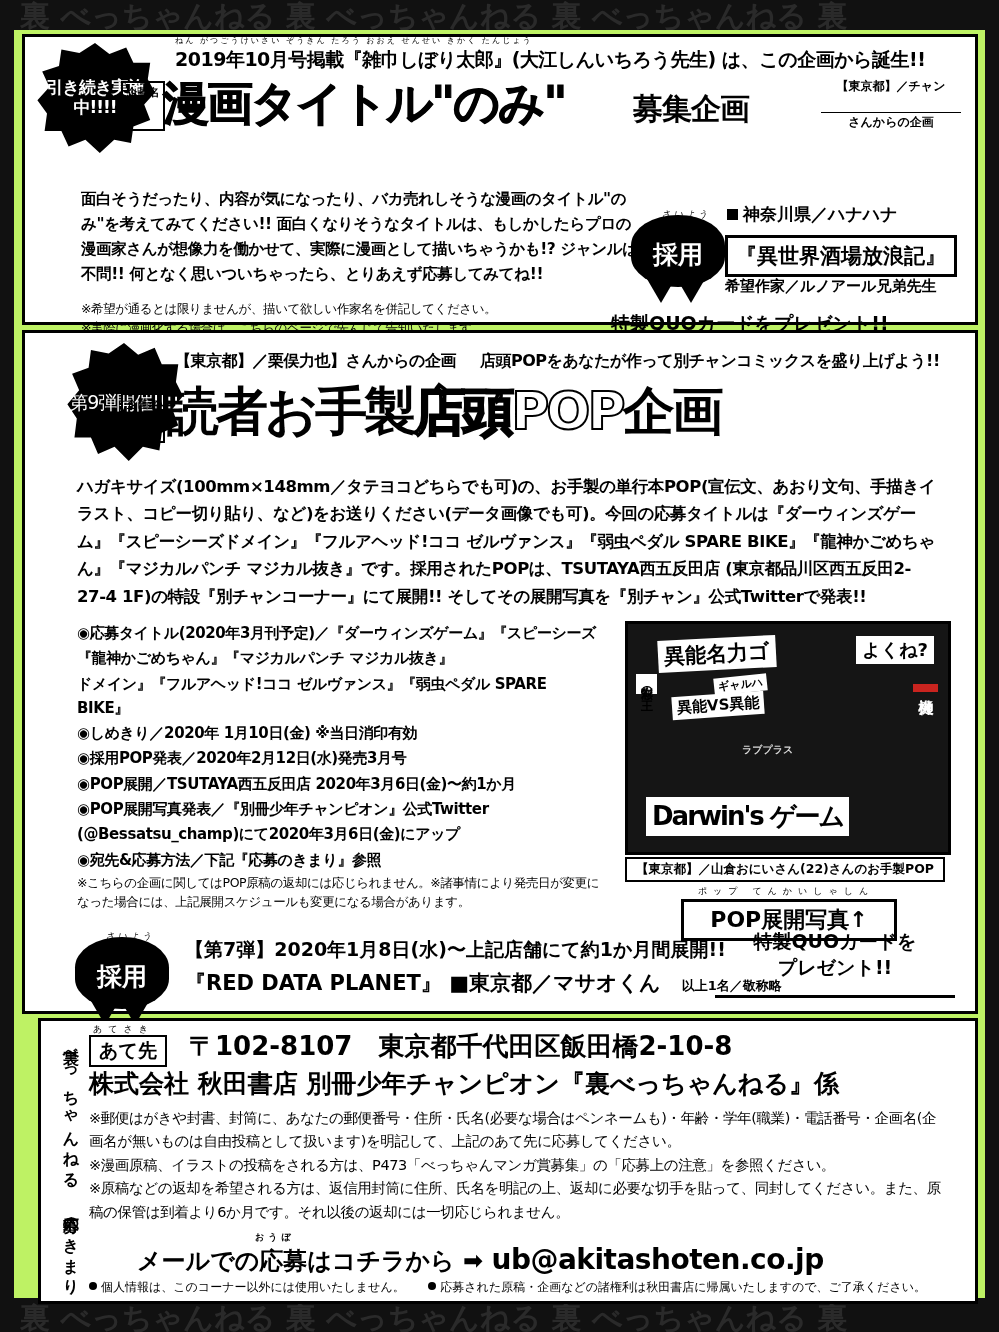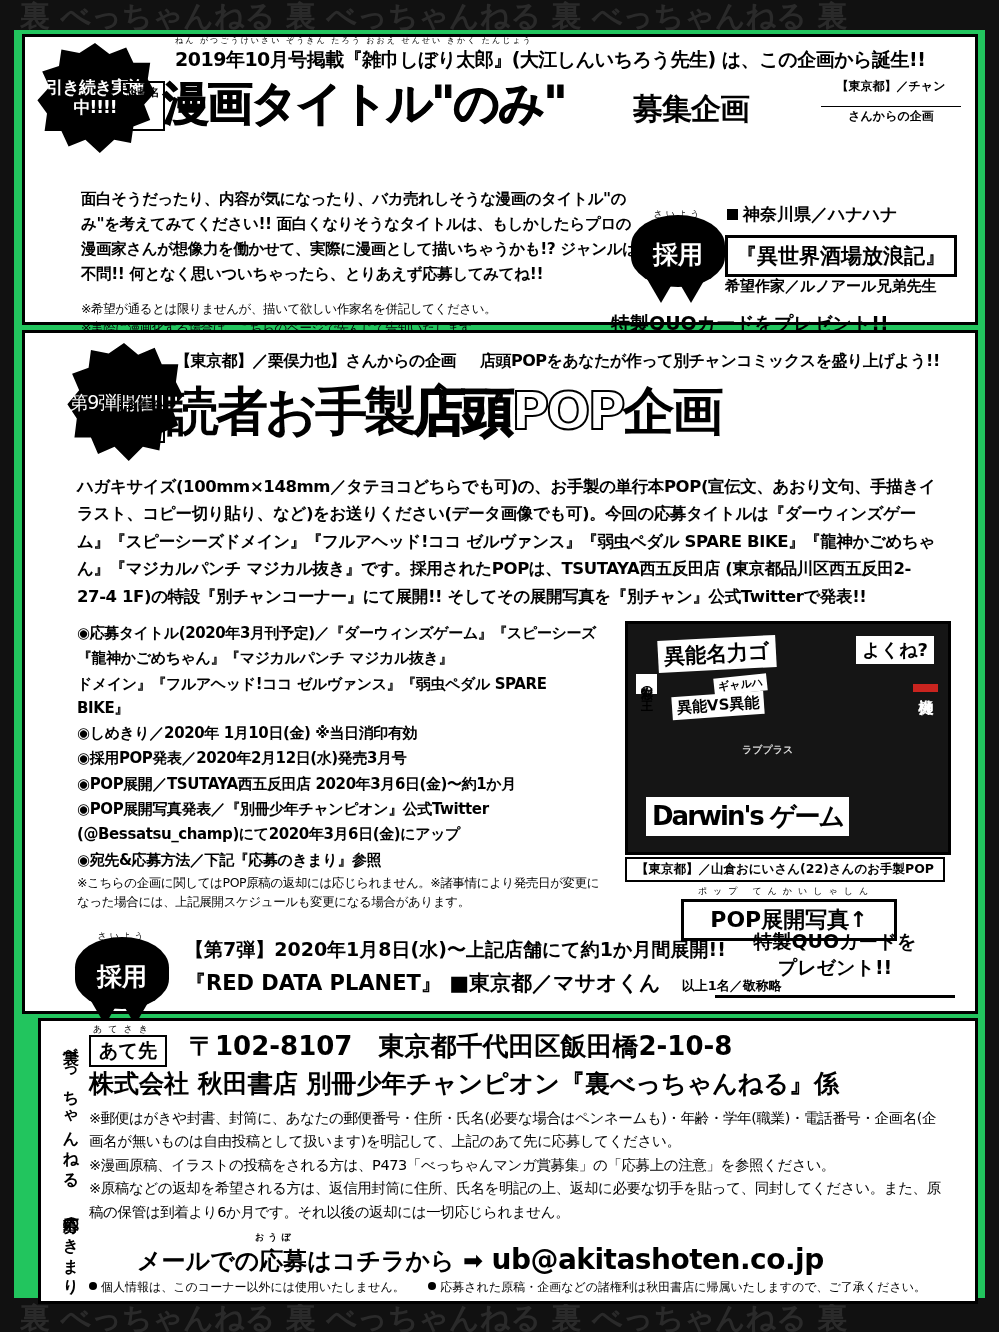--- a/index.html
+++ b/index.html
@@ -4,21 +4,21 @@
 <style>
   html,body{margin:0;padding:0;}
   body{
     width:999px;height:1332px;
     background:#ffffff;
     font-family:"DejaVu Sans","Liberation Sans",sans-serif;
     overflow:hidden;
     position:relative;
     color:#000;
   }
-  .page{position:absolute;inset:0;background:#22c55e;}
+  .page{position:absolute;inset:0;background:#bef264;}
 
   
   .border-strip{
     position:absolute;left:0;width:999px;height:30px;
     background:#111;
     overflow:hidden;
   }
   .border-strip.top{top:0;}
   .border-strip.bottom{bottom:0;height:34px;}
   .border-strip .ghost{
@@ -77,21 +77,21 @@
     text-align:center;font-weight:bold;padding-top:4px;box-sizing:border-box;
   }
   .title-sub{
     position:absolute;left:608px;top:52px;font-size:30px;font-weight:bold;
     letter-spacing:-1px;white-space:nowrap;
   }
   .corner-note{
     position:absolute;right:14px;top:40px;width:140px;
     font-size:12px;line-height:1.5;text-align:center;font-weight:bold;
   }
-  .corner-note .l1{border-bottom:1px solid #000;display:block;padding-bottom:11px;}
+  .corner-note .l1{border-bottom:1px solid #000;display:block;padding-bottom:17px;}
   .body-text{
     position:absolute;font-size:15.5px;line-height:1.62;
     letter-spacing:-0.4px;font-weight:bold;
   }
   #sec1 .body-text{left:56px;top:150px;width:560px;}
   .small-note{
     position:absolute;font-size:12.5px;line-height:1.55;letter-spacing:-0.4px;
   }
   #sec1 .small-note{left:56px;top:262px;width:640px;}
 
@@ -100,21 +100,21 @@
   }
   .adopt-stamp .ring{
     position:absolute;left:6px;top:6px;width:94px;height:72px;background:#000;
     border-radius:50%/42%;
   }
   .adopt-stamp .ring .t{
     position:absolute;inset:0;color:#fff;display:flex;align-items:center;justify-content:center;
     font-size:25px;font-weight:bold;padding-top:6px;box-sizing:border-box;
   }
   .adopt-stamp .ruby{
-    position:absolute;left:0;top:-1px;width:106px;text-align:center;font-size:9px;letter-spacing:3px;
+    position:absolute;left:8px;top:-1px;width:106px;text-align:center;font-size:9px;letter-spacing:3px;font-style:italic;
   }
   .adopt-stamp .tail{
     position:absolute;left:22px;top:70px;width:0;height:0;
     border-left:14px solid transparent;border-right:14px solid transparent;border-top:24px solid #000;
   }
   .adopt-stamp .tail2{
     position:absolute;left:52px;top:70px;width:0;height:0;
     border-left:14px solid transparent;border-right:14px solid transparent;border-top:24px solid #000;
   }
   #s1-stamp{left:600px;top:172px;}

